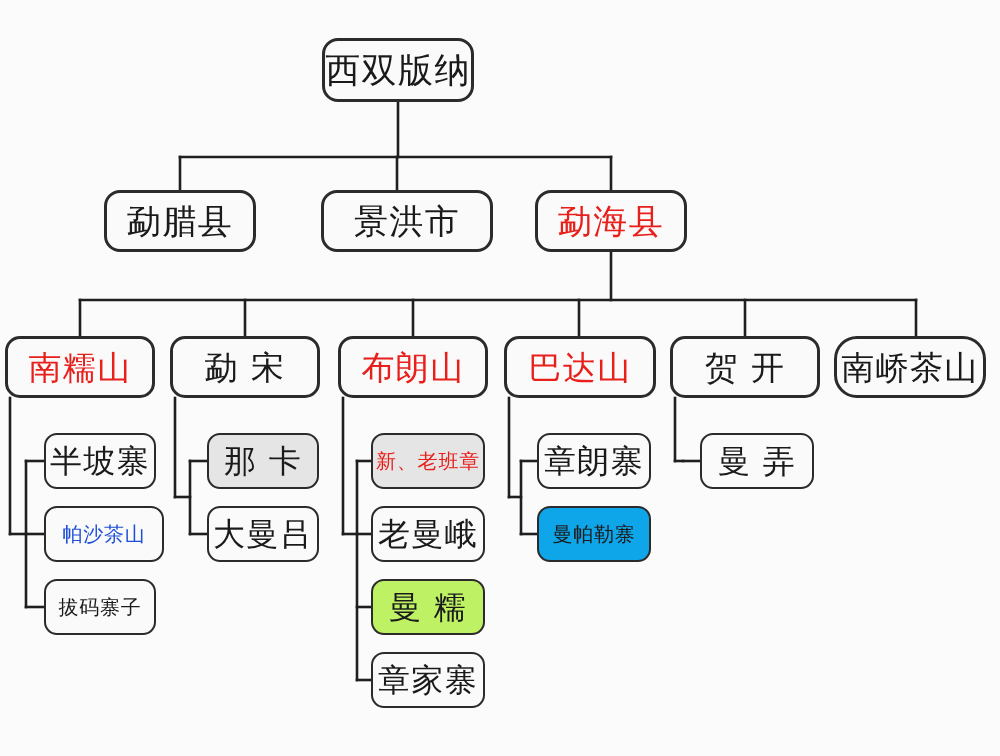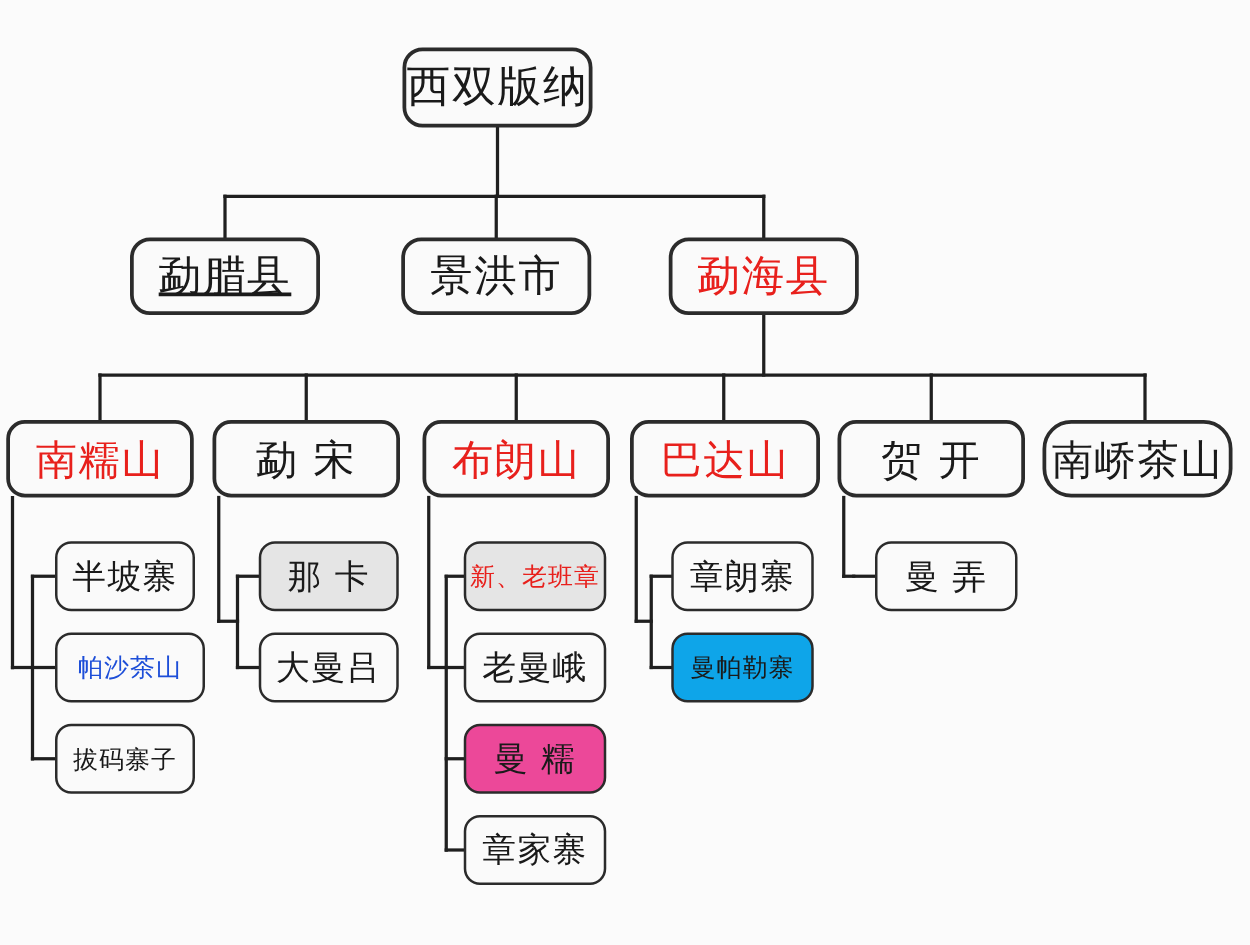--- a/index.html
+++ b/index.html
@@ -55,21 +55,21 @@
     font-size: 34px;
     border-radius: 16px;
     border-width: 3px;
   }
   .node.lvl2 {
     font-size: 33px;
     border-radius: 15px;
     border-width: 3px;
   }
   .node.lvl3 {
-    font-size: 27px;
+    font-size: 32px;
     border-radius: 13px;
     border-width: 2.5px;
   }
   .node.small {
     font-size: 20px;
   }
   .node .label {
     display: block;
   }
 </style>
@@ -114,24 +114,24 @@
       <line x1="521" y1="461" x2="521" y2="534" stroke="#1f1f1f" stroke-width="2.6" stroke-linecap="square"></line>
       <line x1="521" y1="461" x2="537" y2="461" stroke="#1f1f1f" stroke-width="2.6" stroke-linecap="square"></line>
       <line x1="521" y1="534" x2="537" y2="534" stroke="#1f1f1f" stroke-width="2.6" stroke-linecap="square"></line>
       <line x1="675" y1="398" x2="675" y2="461" stroke="#1f1f1f" stroke-width="2.6" stroke-linecap="square"></line>
       <line x1="675" y1="461" x2="683" y2="461" stroke="#1f1f1f" stroke-width="2.6" stroke-linecap="square"></line>
       <line x1="683" y1="461" x2="700" y2="461" stroke="#1f1f1f" stroke-width="2.6" stroke-linecap="square"></line>
     </svg>
 <div class="node lvl0" style="left: 322px; top: 38px; width: 152px; height: 64px; background: rgb(250, 250, 250); border-color: rgb(43, 43, 43); color: rgb(26, 26, 26);">
       <span class="label">西双版纳</span>
     </div>
-    <div class="node lvl1" style="left: 104px; top: 190px; width: 152px; height: 62px; background: rgb(250, 250, 250); border-color: rgb(43, 43, 43); color: rgb(26, 26, 26); text-decoration: underline;">
+    <div class="node lvl1" style="left: 104px; top: 190px; width: 152px; height: 62px; background: rgb(250, 250, 250); border-color: rgb(43, 43, 43); color: rgb(26, 26, 26);">
       <span class="label">勐腊县</span>
     </div>
-    <div class="node lvl1" style="left: 321px; top: 190px; width: 152px; height: 62px; background: rgb(250, 250, 250); border-color: rgb(43, 43, 43); color: rgb(26, 26, 26);">
+    <div class="node lvl1" style="left: 321px; top: 190px; width: 172px; height: 62px; background: rgb(250, 250, 250); border-color: rgb(43, 43, 43); color: rgb(26, 26, 26);">
       <span class="label">景洪市</span>
     </div>
     <div class="node lvl1 red" style="left: 535px; top: 190px; width: 152px; height: 62px; background: rgb(250, 250, 250); border-color: rgb(43, 43, 43); color: rgb(232, 32, 28);">
       <span class="label">勐海县</span>
     </div>
     <div class="node lvl2 red" style="left: 5px; top: 336px; width: 150px; height: 62px; background: rgb(250, 250, 250); border-color: rgb(43, 43, 43); color: rgb(232, 32, 28);">
       <span class="label">南糯山</span>
     </div>
     <div class="node lvl2" style="left: 170px; top: 336px; width: 150px; height: 62px; background: rgb(250, 250, 250); border-color: rgb(43, 43, 43); color: rgb(26, 26, 26);">
       <span class="label">勐  宋</span>
@@ -162,21 +162,21 @@
     </div>
     <div class="node lvl3" style="left: 207px; top: 506px; width: 112px; height: 56px; background: rgb(250, 250, 250); border-color: rgb(43, 43, 43); color: rgb(26, 26, 26);">
       <span class="label">大曼吕</span>
     </div>
     <div class="node lvl3 red small" style="left: 371px; top: 433px; width: 114px; height: 56px; background: #e5e5e5; border-color: rgb(43, 43, 43); color: rgb(232, 32, 28);">
       <span class="label">新、老班章</span>
     </div>
     <div class="node lvl3" style="left: 371px; top: 506px; width: 114px; height: 56px; background: rgb(250, 250, 250); border-color: rgb(43, 43, 43); color: rgb(26, 26, 26);">
       <span class="label">老曼峨</span>
     </div>
-    <div class="node lvl3" style="left: 371px; top: 579px; width: 114px; height: 56px; background: #ec4899; border-color: rgb(43, 43, 43); color: rgb(26, 26, 26);">
+    <div class="node lvl3" style="left: 371px; top: 579px; width: 114px; height: 56px; background: #bef264; border-color: rgb(43, 43, 43); color: rgb(26, 26, 26);">
       <span class="label">曼  糯</span>
     </div>
     <div class="node lvl3" style="left: 371px; top: 652px; width: 114px; height: 56px; background: rgb(250, 250, 250); border-color: rgb(43, 43, 43); color: rgb(26, 26, 26);">
       <span class="label">章家寨</span>
     </div>
     <div class="node lvl3" style="left: 537px; top: 433px; width: 114px; height: 56px; background: rgb(250, 250, 250); border-color: rgb(43, 43, 43); color: rgb(26, 26, 26);">
       <span class="label">章朗寨</span>
     </div>
     <div class="node lvl3 small" style="left: 537px; top: 506px; width: 114px; height: 56px; background: #0ea5e9; border-color: rgb(43, 43, 43); color: rgb(26, 26, 26);">
       <span class="label">曼帕勒寨</span>

